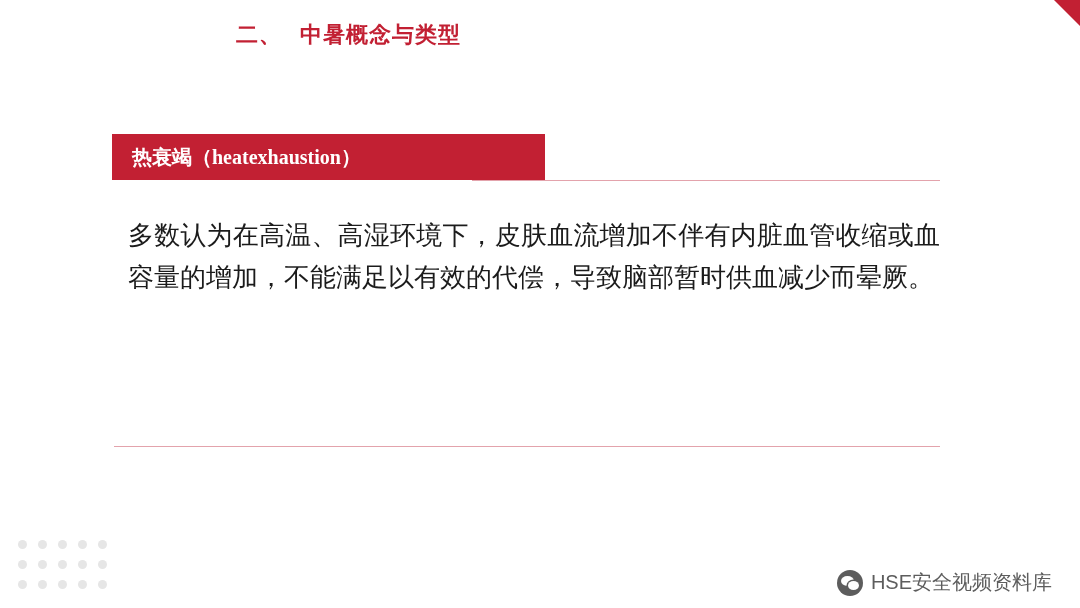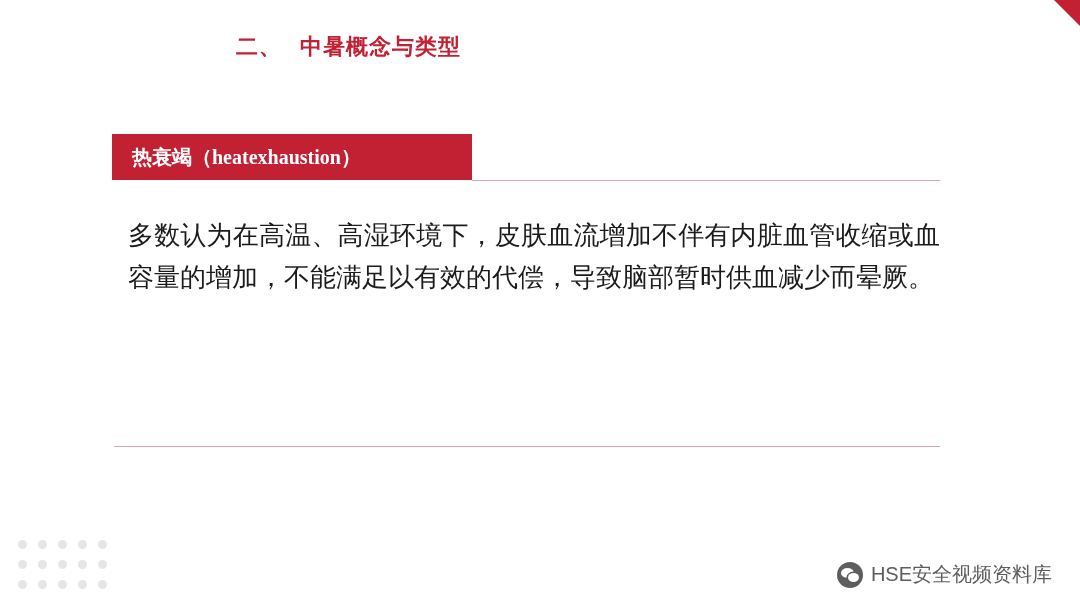--- a/index.html
+++ b/index.html
@@ -27,36 +27,36 @@
     right: 0;
     width: 0;
     height: 0;
     border-top: 26px solid #c22033;
     border-left: 26px solid transparent;
   }
   
   .section-title {
     position: absolute;
     left: 236px;
-    top: 32px;
+    top: 20px;
     font-size: 22px;
     font-weight: bold;
     color: #c22033;
     letter-spacing: 1px;
     white-space: nowrap;
   }
   .section-title .num {
     margin-right: 18px;
   }
   
   .banner {
     position: absolute;
     left: 112px;
     top: 134px;
-    width: 360px;
+    width: 433px;
     height: 46px;
     background: #c22033;
     display: flex;
     align-items: center;
     box-sizing: border-box;
     padding-left: 20px;
   }
   .banner-label {
     color: #ffffff;
     font-size: 20px;
@@ -108,21 +108,21 @@
     display: block;
     width: 9px;
     height: 9px;
     border-radius: 50%;
     background: #e6e6e6;
   }
   
   .watermark {
     position: absolute;
     right: 28px;
-    bottom: 20px;
+    bottom: 12px;
     display: flex;
     align-items: center;
     gap: 8px;
   }
   .wechat-icon {
     width: 26px;
     height: 26px;
     border-radius: 50%;
     background: #5d5d5d;
     position: relative;

